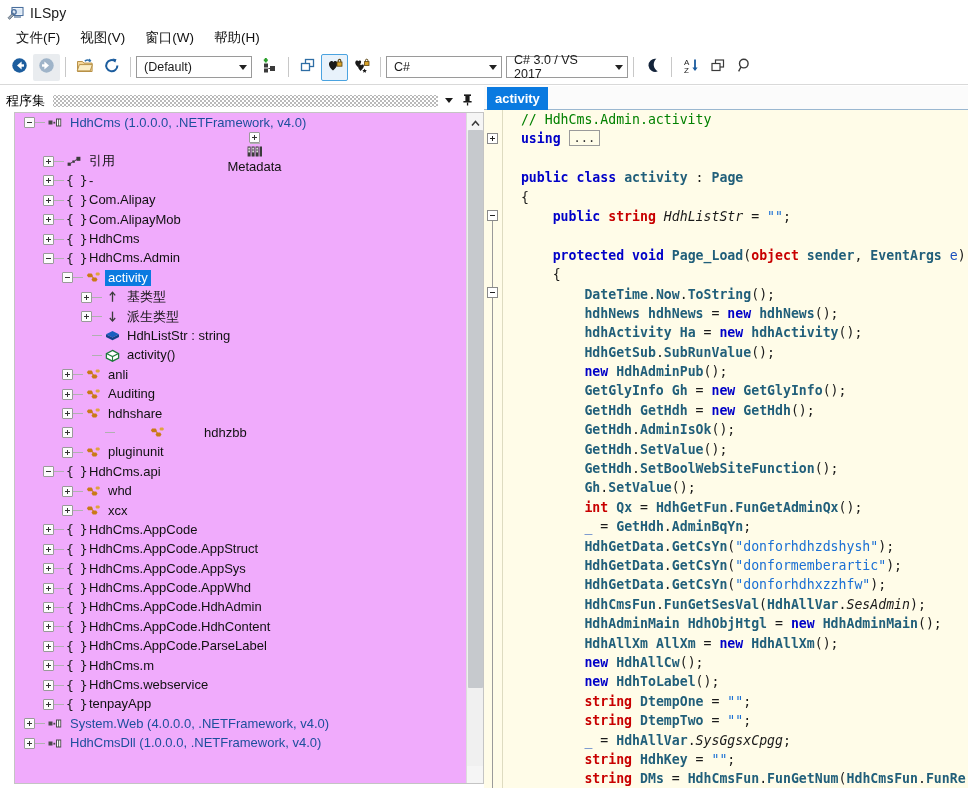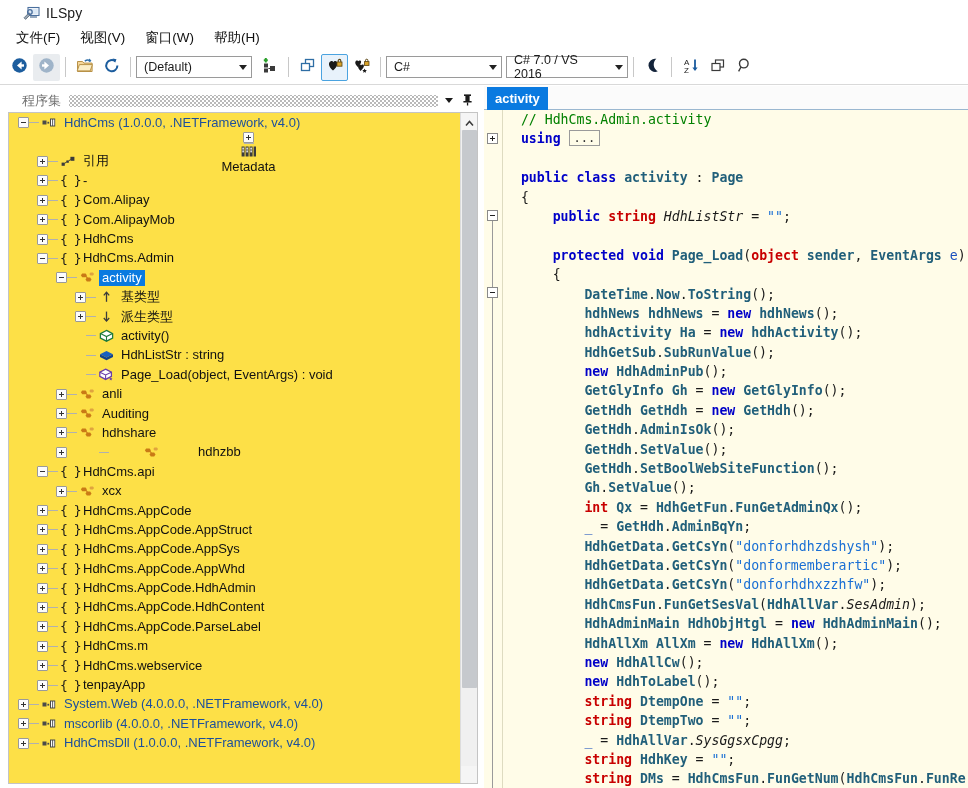--- a/index.html
+++ b/index.html
@@ -15,21 +15,21 @@
     position: relative;
     width: 968px; height: 788px;
     background: #ffffff;
   }
 
   
   .titlebar {
     position: absolute; left: 0; top: 0; width: 968px; height: 26px;
     background: #ffffff;
     display: flex; align-items: center; gap: 6px;
-    padding-left: 23px;
+    padding-left: 7px;
   }
   .titlebar .app-icon { width: 17px; height: 15px; position: relative; flex: 0 0 auto; }
   .titlebar .title-text { font-size: 14px; color: #1a1a1a; letter-spacing: .1px; }
 
   
   .menubar {
     position: absolute; left: 0; top: 26px; width: 968px; height: 24px;
     background: #ffffff;
     display: flex; align-items: center;
     padding-left: 6px;
@@ -71,34 +71,34 @@
 
   
   .left-panel {
     position: absolute; left: 0; top: 86px; width: 482px; height: 702px;
     background: #ffffff;
   }
   .panel-header {
     position: absolute; left: 6px; top: 4px; width: 470px; height: 22px;
     display: flex; align-items: center;
   }
-  .panel-title { font-size: 13px; color: #737373; white-space: nowrap; padding-right: 6px; margin-left: 16px; }
+  .panel-title { font-size: 13px; color: #000000; white-space: nowrap; padding-right: 6px; }
   .panel-dots {
     flex: 1 1 auto; height: 12px; margin: 0 2px;
     background-image:
       radial-gradient(#b9b9b9 0.9px, transparent 1px),
       radial-gradient(#b9b9b9 0.9px, transparent 1px);
     background-size: 4px 4px, 4px 4px;
     background-position: 0 2px, 2px 4px;
   }
   .panel-hdr-btn { width: 18px; height: 18px; display:flex; align-items:center; justify-content:center; }
 
   .tree-frame {
-    position: absolute; left: 8px; top: 26px; width: 470px; height: 672px;
-    border: 1px solid #c4c4c4; background: #fde047; overflow: hidden;
+    position: absolute; left: 14px; top: 26px; width: 470px; height: 672px;
+    border: 1px solid #c4c4c4; background: #f0abfc; overflow: hidden;
   }
   .tree {
     position: absolute; left: 0; top: 0; right: 17px; bottom: 0;
     overflow: hidden;
   }
   .trow {
     position: relative; height: 19.4px; display: flex; align-items: center;
     font-size: 13px; color: #111; white-space: nowrap;
   }
   .trow .lbl { padding: 0 3px; line-height: 16px; }
@@ -309,21 +309,21 @@
     <div class="tb-sep"></div>
 
     <div class="combo combo-lang">
       <span>C#</span>
       <span class="caret"></span>
     </div>
 
     <div class="tb-gap"></div>
 
     <div class="combo combo-ver">
-      <span>C# 7.0 / VS 2016</span>
+      <span>C# 3.0 / VS 2017</span>
       <span class="caret"></span>
     </div>
 
     <div class="tb-sep"></div>
 
     <div class="tb-btn">
       <span>
         <svg width="18" height="17" viewBox="0 0 18 17">
           <path d="M12.4 1.8 a6.6 6.6 0 1 0 1.4 12.5 a7.6 7.6 0 0 1 -1.4 -12.5 z" fill="#13233a"></path>
         </svg>
@@ -507,48 +507,36 @@
                 <path d="M5.8 9 L8.5 12.1 L11.2 9" fill="none" stroke="#3b3b3b" stroke-width="1.3"></path>
               </svg>
             </span>
             <span class="lbl">派生类型</span>
           </div>
           <div class="trow" style="padding-left: 66px;">
             <span class="exp none"></span>
             <span class="dash"></span>
             <span class="ticon" style="display: flex; align-items: center;">
               <svg width="17" height="15" viewBox="0 0 17 15">
+                <path d="M8.5 3 L15 6.2 L8.5 9.4 L2 6.2 Z" fill="#1a5fbf"></path>
+                <path d="M2 6.2 L2 9 L8.5 12.2 L15 9 L15 6.2 L8.5 9.4 Z" fill="#13418a"></path>
+              </svg>
+            </span>
+            <span class="lbl">HdhListStr : string</span>
+          </div>
+          <div class="trow" style="padding-left: 66px;">
+            <span class="exp none"></span>
+            <span class="dash"></span>
+            <span class="ticon" style="display: flex; align-items: center;">
+              <svg width="17" height="15" viewBox="0 0 17 15">
                 <path d="M8.5 2.4 L14.6 5.6 L14.6 10 L8.5 13.2 L2.4 10 L2.4 5.6 Z" fill="#fff" stroke="#1e7a3c" stroke-width="1.3"></path>
                 <path d="M2.4 5.6 L8.5 8.6 L14.6 5.6 M8.5 8.6 L8.5 13.2" fill="none" stroke="#1e7a3c" stroke-width="1.1"></path>
               </svg>
             </span>
             <span class="lbl">activity()</span>
-          </div>
-          <div class="trow" style="padding-left: 66px;">
-            <span class="exp none"></span>
-            <span class="dash"></span>
-            <span class="ticon" style="display: flex; align-items: center;">
-              <svg width="17" height="15" viewBox="0 0 17 15">
-                <path d="M8.5 3 L15 6.2 L8.5 9.4 L2 6.2 Z" fill="#1a5fbf"></path>
-                <path d="M2 6.2 L2 9 L8.5 12.2 L15 9 L15 6.2 L8.5 9.4 Z" fill="#13418a"></path>
-              </svg>
-            </span>
-            <span class="lbl">HdhListStr : string</span>
-          </div>
-          <div class="trow" style="padding-left: 66px;">
-            <span class="exp none"></span>
-            <span class="dash"></span>
-            <span class="ticon" style="display: flex; align-items: center;">
-              <svg width="17" height="15" viewBox="0 0 17 15">
-                <path d="M7.6 2.2 L13.4 5.2 L13.4 9.4 L7.6 12.4 L1.8 9.4 L1.8 5.2 Z" fill="#fff" stroke="#6a3ea8" stroke-width="1.3"></path>
-                <path d="M1.8 5.2 L7.6 8 L13.4 5.2 M7.6 8 L7.6 12.4" fill="none" stroke="#6a3ea8" stroke-width="1.1"></path>
-                <path d="M12.8 10.2 l.5 1.1 l1.2 .15 l-.9 .8 l.25 1.2 l-1.05 -.6 l-1.05 .6 l.25 -1.2 l-.9 -.8 l1.2 -.15 z" fill="#6a3ea8"></path>
-              </svg>
-            </span>
-            <span class="lbl">Page_Load(object, EventArgs) : void</span>
           </div>
           <div class="trow" style="padding-left: 47px;">
             <span class="exp plus"></span>
             <span class="dash"></span>
             <span class="ticon" style="display: flex; align-items: center;">
               <svg width="17" height="15" viewBox="0 0 17 15">
                 <path d="M3.2 3.4 l3.4 0 l1.3 1.9 l-1.3 1.9 l-3.4 0 l-1.3 -1.9 z" fill="#c97a16"></path>
                 <path d="M7.8 7.6 l3.4 0 l1.3 1.9 l-1.3 1.9 l-3.4 0 l-1.3 -1.9 z" fill="#c97a16"></path>
                 <path d="M11.4 2.6 l2.6 0 l1 1.5 l-1 1.5 l-2.6 0 l-1 -1.5 z" fill="#e0a33e"></path>
                 <path d="M6.2 5.6 L8.4 7.9" stroke="#c97a16" stroke-width="1.2"></path>
@@ -588,27 +576,53 @@
             <span class="ticon" style="display: flex; align-items: center;">
               <svg width="17" height="15" viewBox="0 0 17 15">
                 <path d="M3.2 3.4 l3.4 0 l1.3 1.9 l-1.3 1.9 l-3.4 0 l-1.3 -1.9 z" fill="#c97a16"></path>
                 <path d="M7.8 7.6 l3.4 0 l1.3 1.9 l-1.3 1.9 l-3.4 0 l-1.3 -1.9 z" fill="#c97a16"></path>
                 <path d="M11.4 2.6 l2.6 0 l1 1.5 l-1 1.5 l-2.6 0 l-1 -1.5 z" fill="#e0a33e"></path>
                 <path d="M6.2 5.6 L8.4 7.9" stroke="#c97a16" stroke-width="1.2"></path>
               </svg>
             </span>
             <span class="lbl">hdhzbb</span>
           </div>
+          <div class="trow" style="padding-left: 47px;">
+            <span class="exp plus"></span>
+            <span class="dash"></span>
+            <span class="ticon" style="display: flex; align-items: center;">
+              <svg width="17" height="15" viewBox="0 0 17 15">
+                <path d="M3.2 3.4 l3.4 0 l1.3 1.9 l-1.3 1.9 l-3.4 0 l-1.3 -1.9 z" fill="#c97a16"></path>
+                <path d="M7.8 7.6 l3.4 0 l1.3 1.9 l-1.3 1.9 l-3.4 0 l-1.3 -1.9 z" fill="#c97a16"></path>
+                <path d="M11.4 2.6 l2.6 0 l1 1.5 l-1 1.5 l-2.6 0 l-1 -1.5 z" fill="#e0a33e"></path>
+                <path d="M6.2 5.6 L8.4 7.9" stroke="#c97a16" stroke-width="1.2"></path>
+              </svg>
+            </span>
+            <span class="lbl">pluginunit</span>
+          </div>
           <div class="trow" style="padding-left: 28px;">
             <span class="exp "></span>
             <span class="dash"></span>
             <span class="ticon" style="display: flex; align-items: center;">
               <span style="font-family:'DejaVu Sans Mono',monospace;font-size:13px;color:#1a1a1a;letter-spacing:-1px;">{ }</span>
             </span>
             <span class="lbl">HdhCms.api</span>
+          </div>
+          <div class="trow" style="padding-left: 47px;">
+            <span class="exp plus"></span>
+            <span class="dash"></span>
+            <span class="ticon" style="display: flex; align-items: center;">
+              <svg width="17" height="15" viewBox="0 0 17 15">
+                <path d="M3.2 3.4 l3.4 0 l1.3 1.9 l-1.3 1.9 l-3.4 0 l-1.3 -1.9 z" fill="#c97a16"></path>
+                <path d="M7.8 7.6 l3.4 0 l1.3 1.9 l-1.3 1.9 l-3.4 0 l-1.3 -1.9 z" fill="#c97a16"></path>
+                <path d="M11.4 2.6 l2.6 0 l1 1.5 l-1 1.5 l-2.6 0 l-1 -1.5 z" fill="#e0a33e"></path>
+                <path d="M6.2 5.6 L8.4 7.9" stroke="#c97a16" stroke-width="1.2"></path>
+              </svg>
+            </span>
+            <span class="lbl">whd</span>
           </div>
           <div class="trow" style="padding-left: 47px;">
             <span class="exp plus"></span>
             <span class="dash"></span>
             <span class="ticon" style="display: flex; align-items: center;">
               <svg width="17" height="15" viewBox="0 0 17 15">
                 <path d="M3.2 3.4 l3.4 0 l1.3 1.9 l-1.3 1.9 l-3.4 0 l-1.3 -1.9 z" fill="#c97a16"></path>
                 <path d="M7.8 7.6 l3.4 0 l1.3 1.9 l-1.3 1.9 l-3.4 0 l-1.3 -1.9 z" fill="#c97a16"></path>
                 <path d="M11.4 2.6 l2.6 0 l1 1.5 l-1 1.5 l-2.6 0 l-1 -1.5 z" fill="#e0a33e"></path>
                 <path d="M6.2 5.6 L8.4 7.9" stroke="#c97a16" stroke-width="1.2"></path>
@@ -702,34 +716,20 @@
             <span class="ticon" style="display: flex; align-items: center;">
               <svg width="17" height="15" viewBox="0 0 17 15">
                 <rect x="1.5" y="5.5" width="4" height="4" fill="#4a4a4a"></rect>
                 <rect x="6.4" y="6.8" width="1.8" height="1.8" fill="#4a4a4a"></rect>
                 <rect x="9" y="3.5" width="5.2" height="8" fill="#4a4a4a"></rect>
                 <rect x="10" y="4.5" width="1.2" height="6" fill="#fff"></rect>
                 <rect x="12.1" y="4.5" width="1.2" height="6" fill="#fff"></rect>
               </svg>
             </span>
             <span class="lbl">System.Web (4.0.0.0, .NETFramework, v4.0)</span>
-          </div>
-          <div class="trow asm" style="padding-left: 9px;">
-            <span class="exp plus"></span>
-            <span class="dash"></span>
-            <span class="ticon" style="display: flex; align-items: center;">
-              <svg width="17" height="15" viewBox="0 0 17 15">
-                <rect x="1.5" y="5.5" width="4" height="4" fill="#4a4a4a"></rect>
-                <rect x="6.4" y="6.8" width="1.8" height="1.8" fill="#4a4a4a"></rect>
-                <rect x="9" y="3.5" width="5.2" height="8" fill="#4a4a4a"></rect>
-                <rect x="10" y="4.5" width="1.2" height="6" fill="#fff"></rect>
-                <rect x="12.1" y="4.5" width="1.2" height="6" fill="#fff"></rect>
-              </svg>
-            </span>
-            <span class="lbl">mscorlib (4.0.0.0, .NETFramework, v4.0)</span>
           </div>
           <div class="trow asm" style="padding-left: 9px;">
             <span class="exp plus"></span>
             <span class="dash"></span>
             <span class="ticon" style="display: flex; align-items: center;">
               <svg width="17" height="15" viewBox="0 0 17 15">
                 <rect x="1.5" y="5.5" width="4" height="4" fill="#4a4a4a"></rect>
                 <rect x="6.4" y="6.8" width="1.8" height="1.8" fill="#4a4a4a"></rect>
                 <rect x="9" y="3.5" width="5.2" height="8" fill="#4a4a4a"></rect>
                 <rect x="10" y="4.5" width="1.2" height="6" fill="#fff"></rect>

